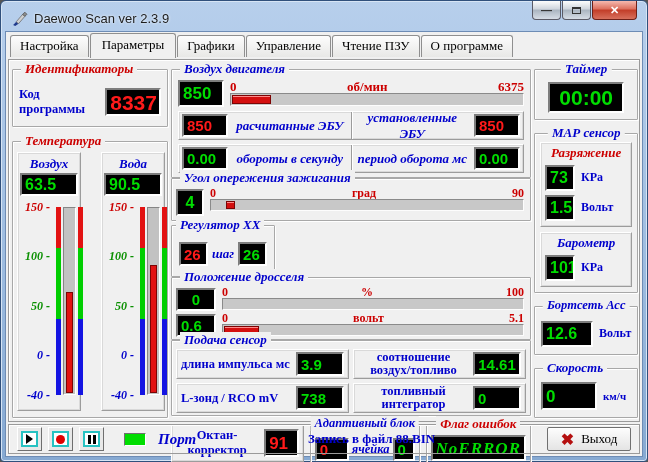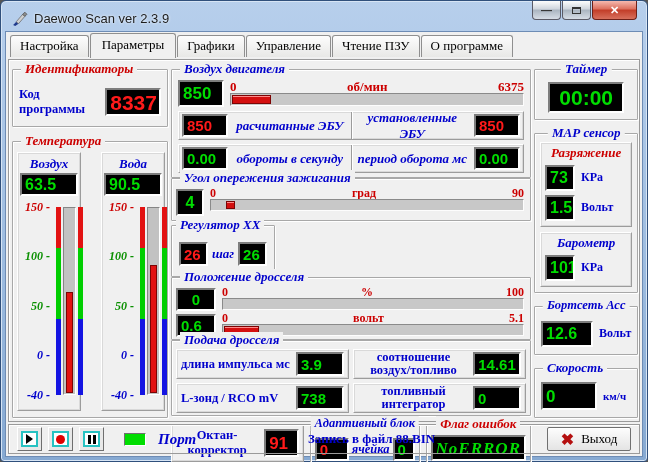--- a/index.html
+++ b/index.html
@@ -319,21 +319,21 @@
                 <span>5.1</span>
               </div>
               <div class="bar">
                 <div class="bar-fill" style="width: 11.7647%; display: block;"></div>
               </div>
             </div>
           </div>
         </div>
 
         <div class="group grp-fuel">
-          <span class="gtitle">Подача дросселя</span>
+          <span class="gtitle">Подача сенсор</span>
           <div class="panel fuel-panel">
             <span class="fuel-lbl left">длина импульса  мс</span>
             <span class="disp fuel-disp">3.9</span>
           </div>
           <div class="panel fuel-panel">
             <span class="fuel-lbl"><span>соотношение</span><br><span>воздух/топливо</span></span>
             <span class="disp fuel-disp center">14.61</span>
           </div>
           <div class="panel fuel-panel">
             <span class="fuel-lbl left">L-зонд / RCO  mV</span>

